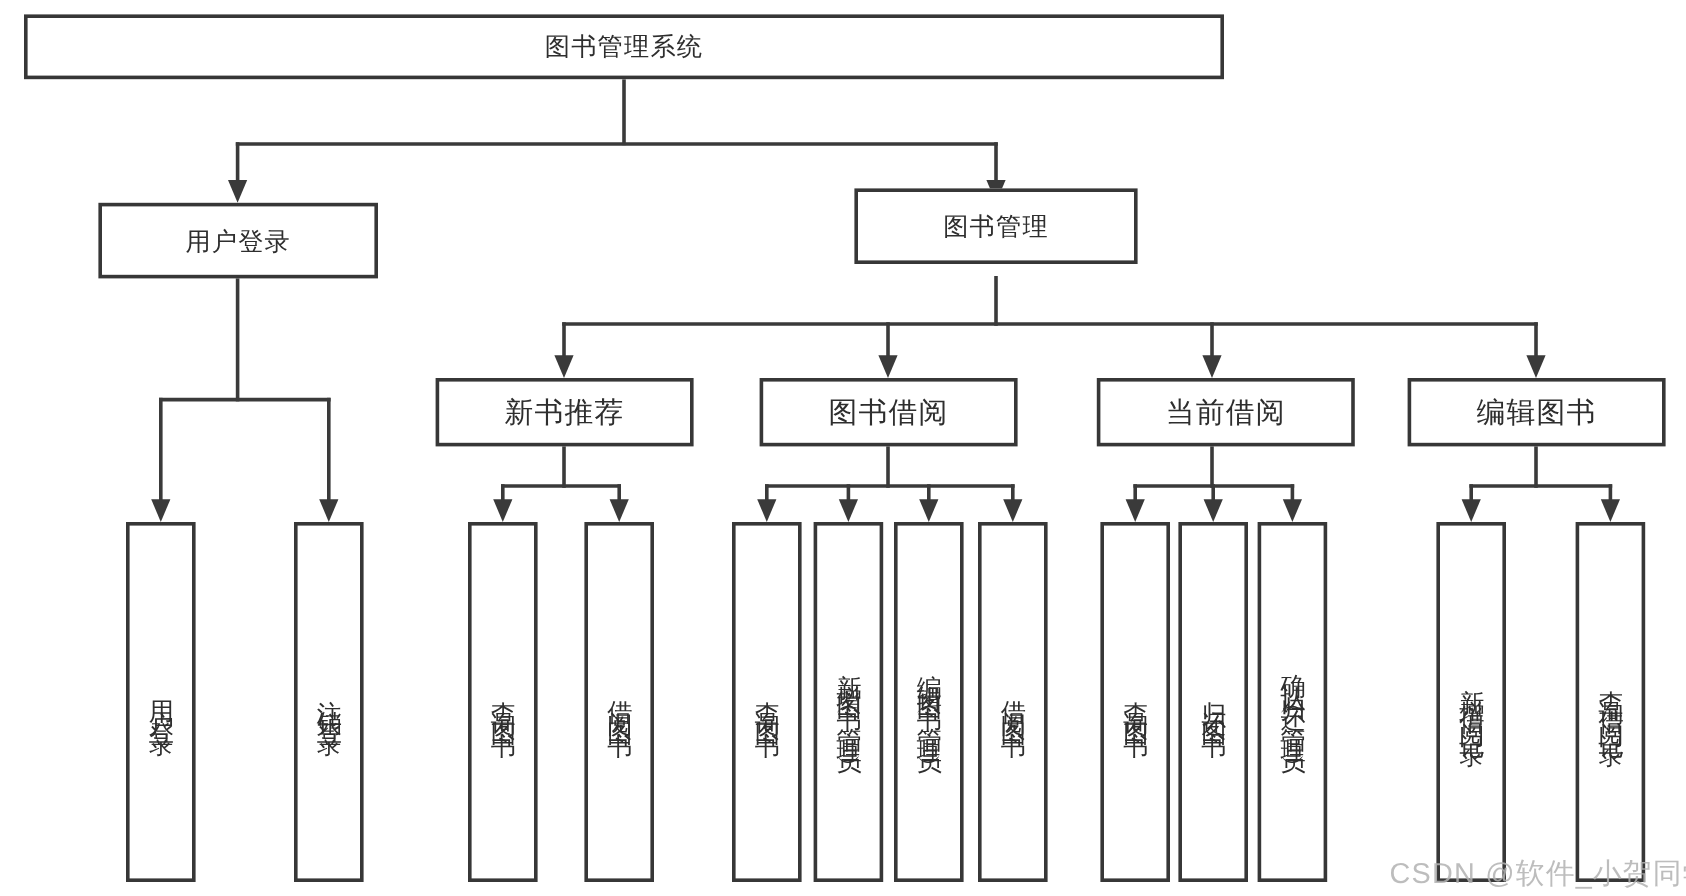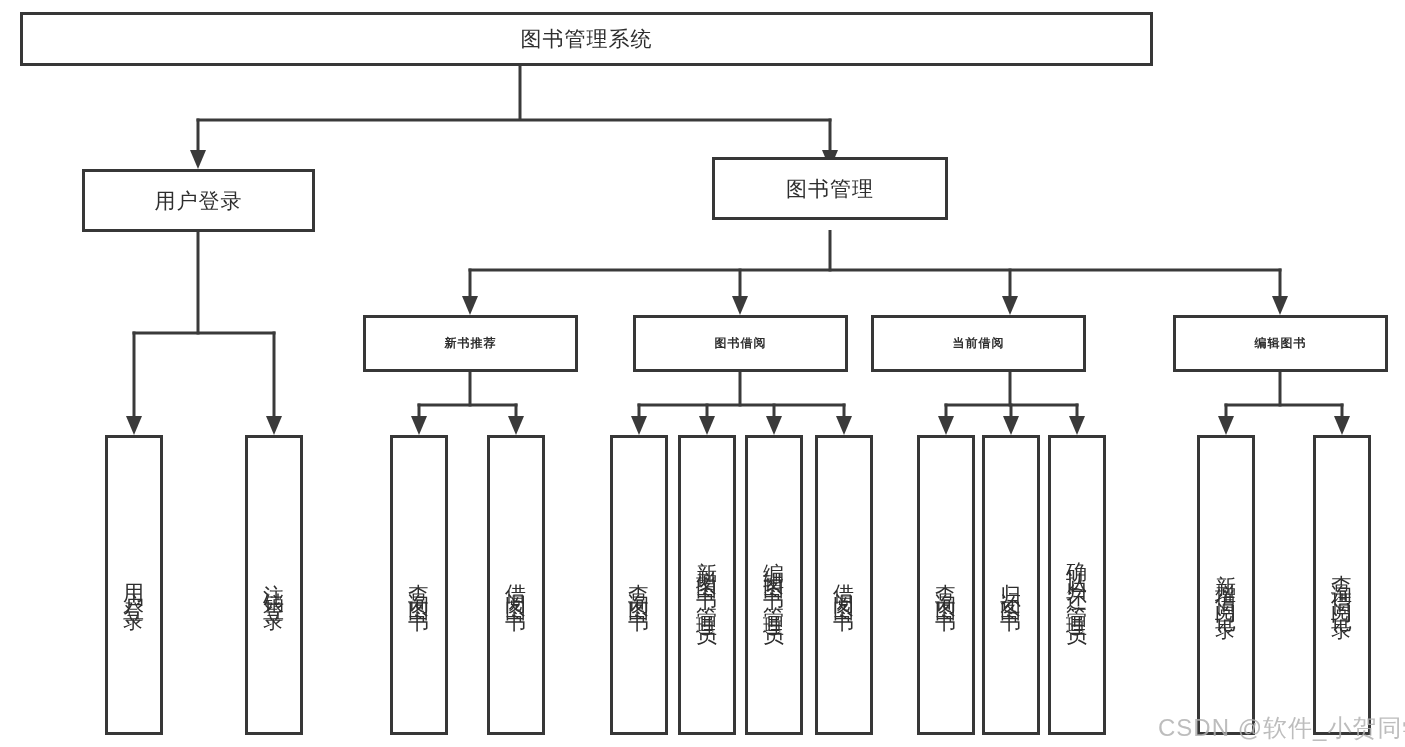--- a/index.html
+++ b/index.html
@@ -31,22 +31,21 @@
     justify-content: center;
     z-index: 2;
     color: #2e2e2e;
   }
   .box.h span {
     font-size: 21px;
     letter-spacing: 1px;
     white-space: nowrap;
   }
   .box.lvl3 span {
-    font-size: 12px;
-    font-weight: bold;
+    font-size: 24px;
   }
   .box.v {
     width: 58px;
     height: 300px;
   }
   .box.v span {
     writing-mode: vertical-rl;
     font-size: 21px;
     letter-spacing: 9px;
     line-height: 1;
@@ -127,38 +126,38 @@
       <polygon points="766,416 782,416 774,435"></polygon>
       <polygon points="836,416 852,416 844,435"></polygon>
       <polygon points="938,416 954,416 946,435"></polygon>
       <polygon points="1003,416 1019,416 1011,435"></polygon>
       <polygon points="1069,416 1085,416 1077,435"></polygon>
       <polygon points="1218,416 1234,416 1226,435"></polygon>
       <polygon points="1334,416 1350,416 1342,435"></polygon>
     </g>
   </svg>
 
-  <div class="box h" style="left:20px; top:12px; width:1133px; height:54px">
+  <div class="box h" style="left:20px; top:12px; width:1000px; height:54px">
     <span>图书管理系统</span>
   </div>
 
   <div class="box h" style="left:82px; top:169px; width:233px; height:63px">
     <span>用户登录</span>
   </div>
   <div class="box h" style="left:712px; top:157px; width:236px; height:63px">
     <span>图书管理</span>
   </div>
 
   <div class="box h lvl3" style="left:363px; top:315px; width:215px; height:57px">
     <span>新书推荐</span>
   </div>
   <div class="box h lvl3" style="left:633px; top:315px; width:215px; height:57px">
     <span>图书借阅</span>
   </div>
-  <div class="box h lvl3" style="left:871px; top:315px; width:215px; height:57px">
+  <div class="box h lvl3" style="left:914px; top:315px; width:215px; height:57px">
     <span>当前借阅</span>
   </div>
   <div class="box h lvl3" style="left:1173px; top:315px; width:215px; height:57px">
     <span>编辑图书</span>
   </div>
 
   <div class="box v" style="left:105px; top:435px">
     <span>用户登录</span>
   </div>
   <div class="box v" style="left:245px; top:435px">

